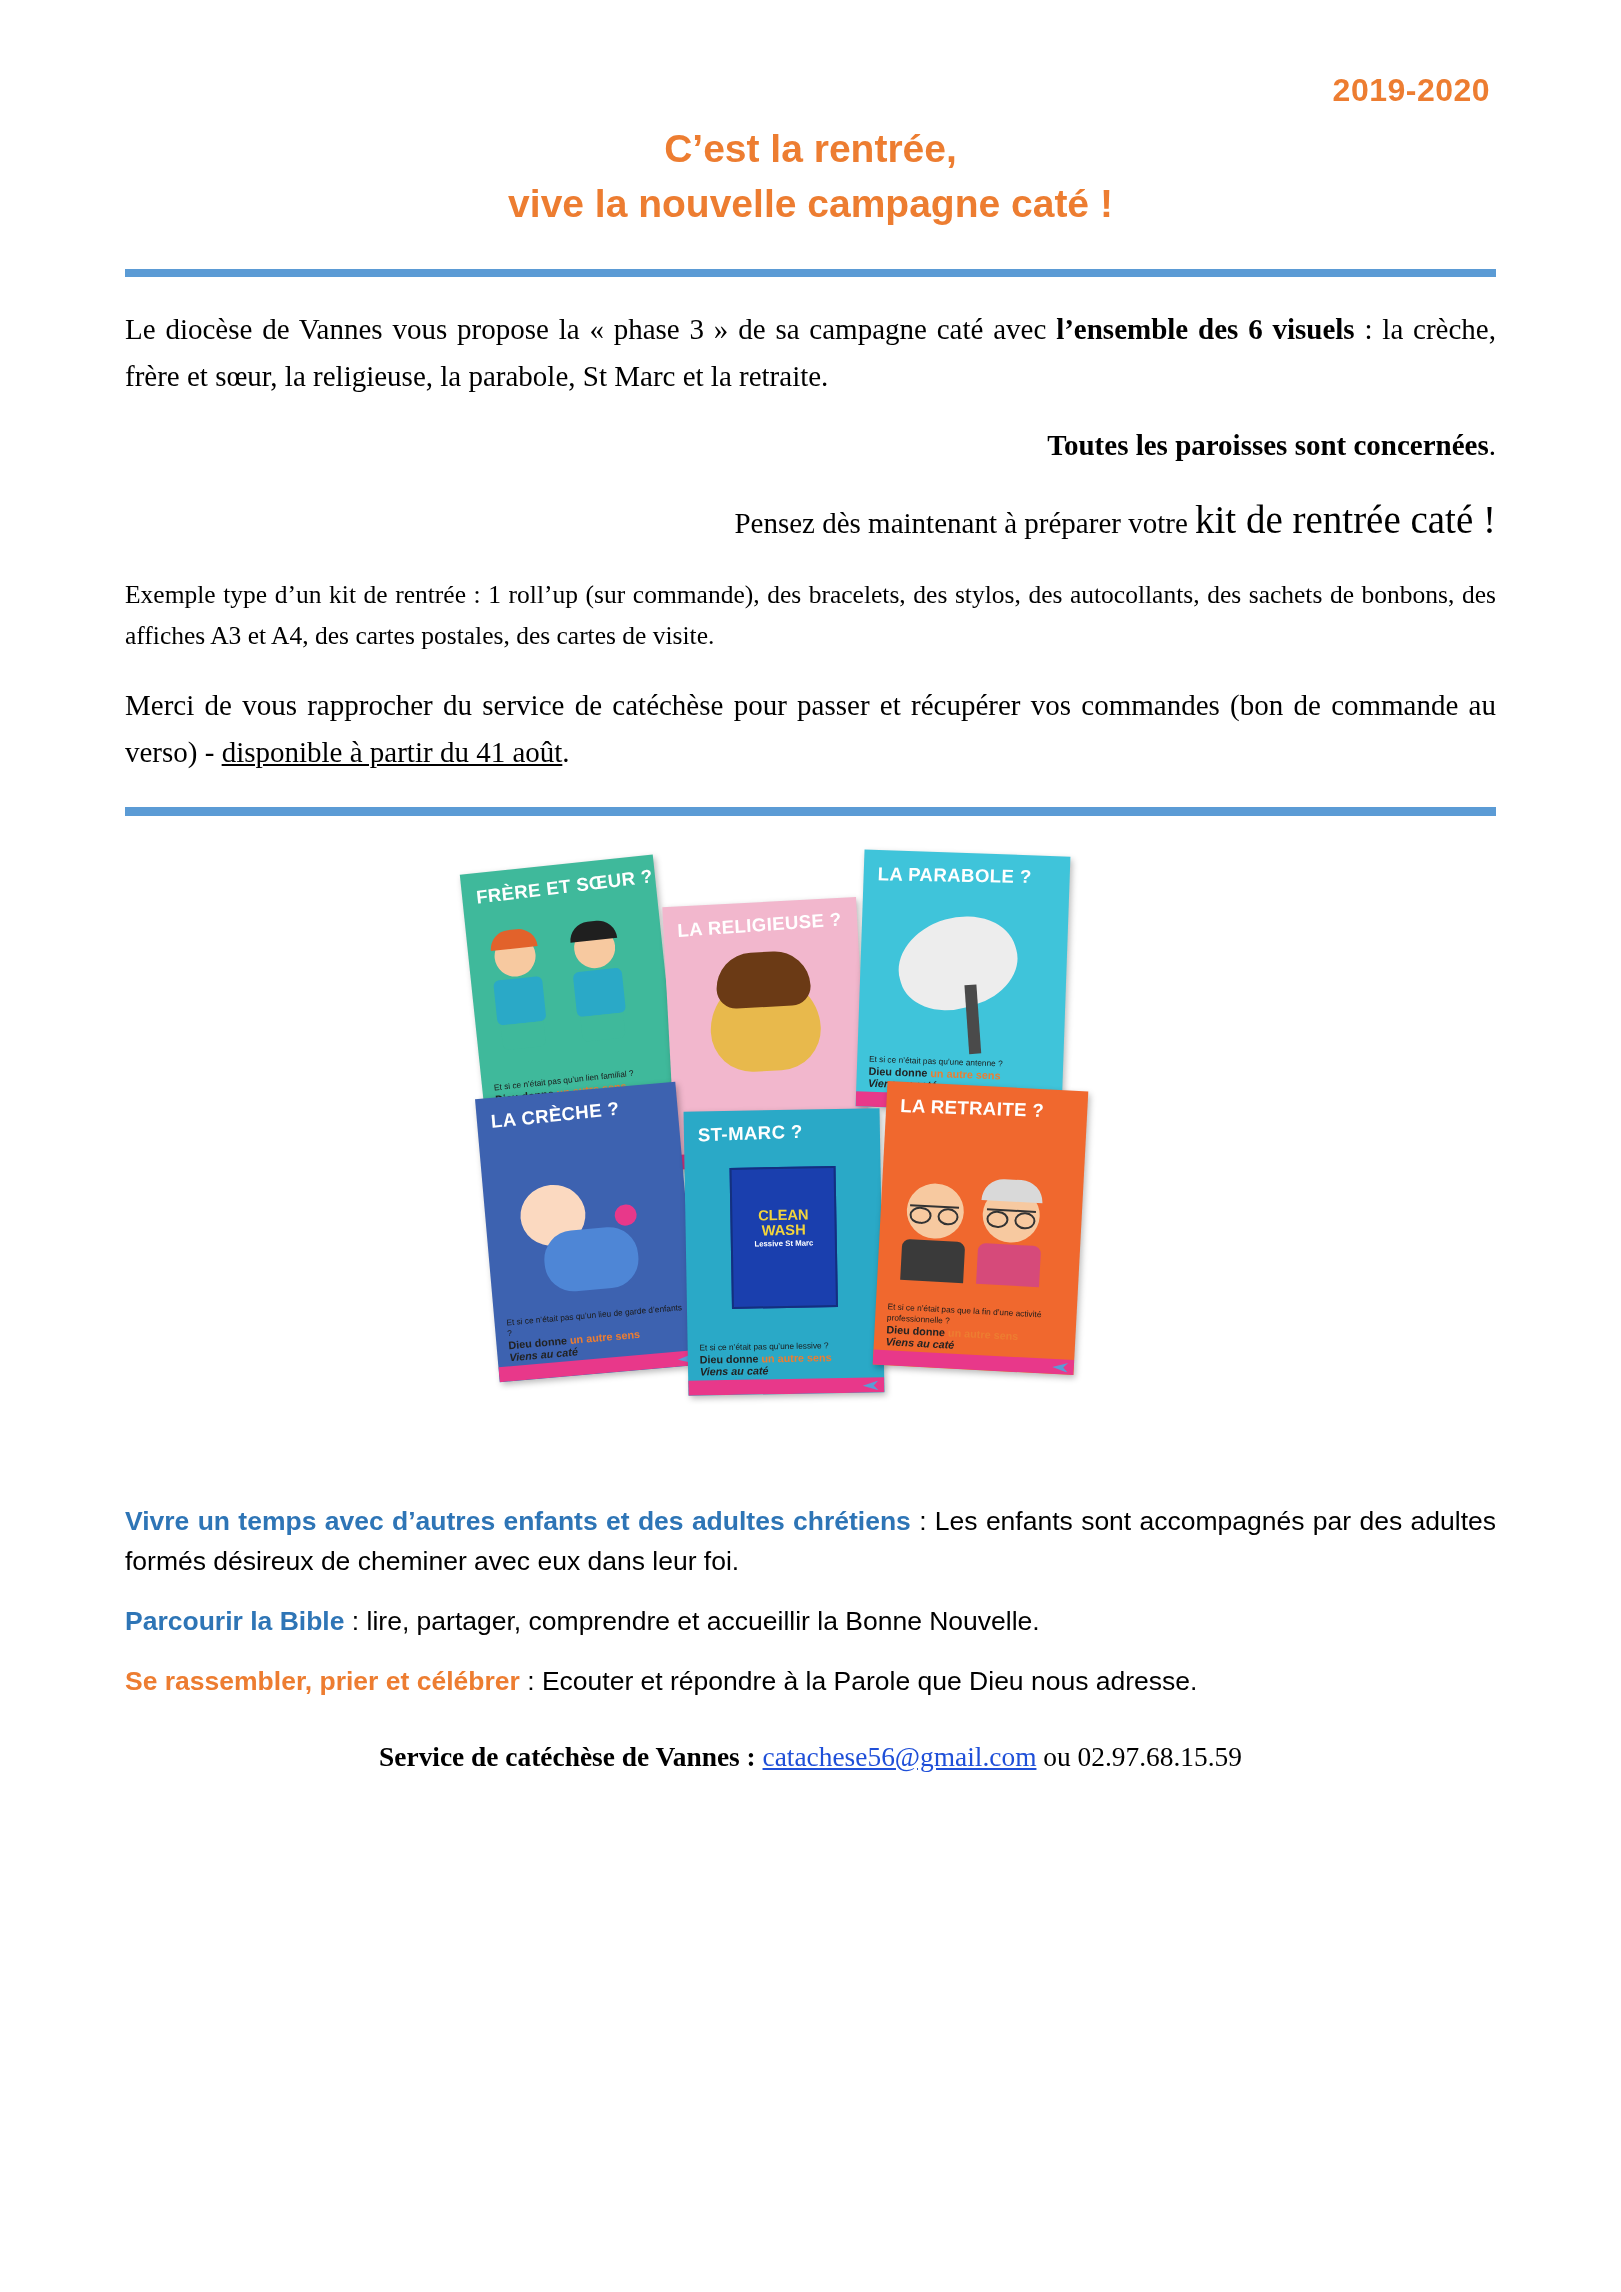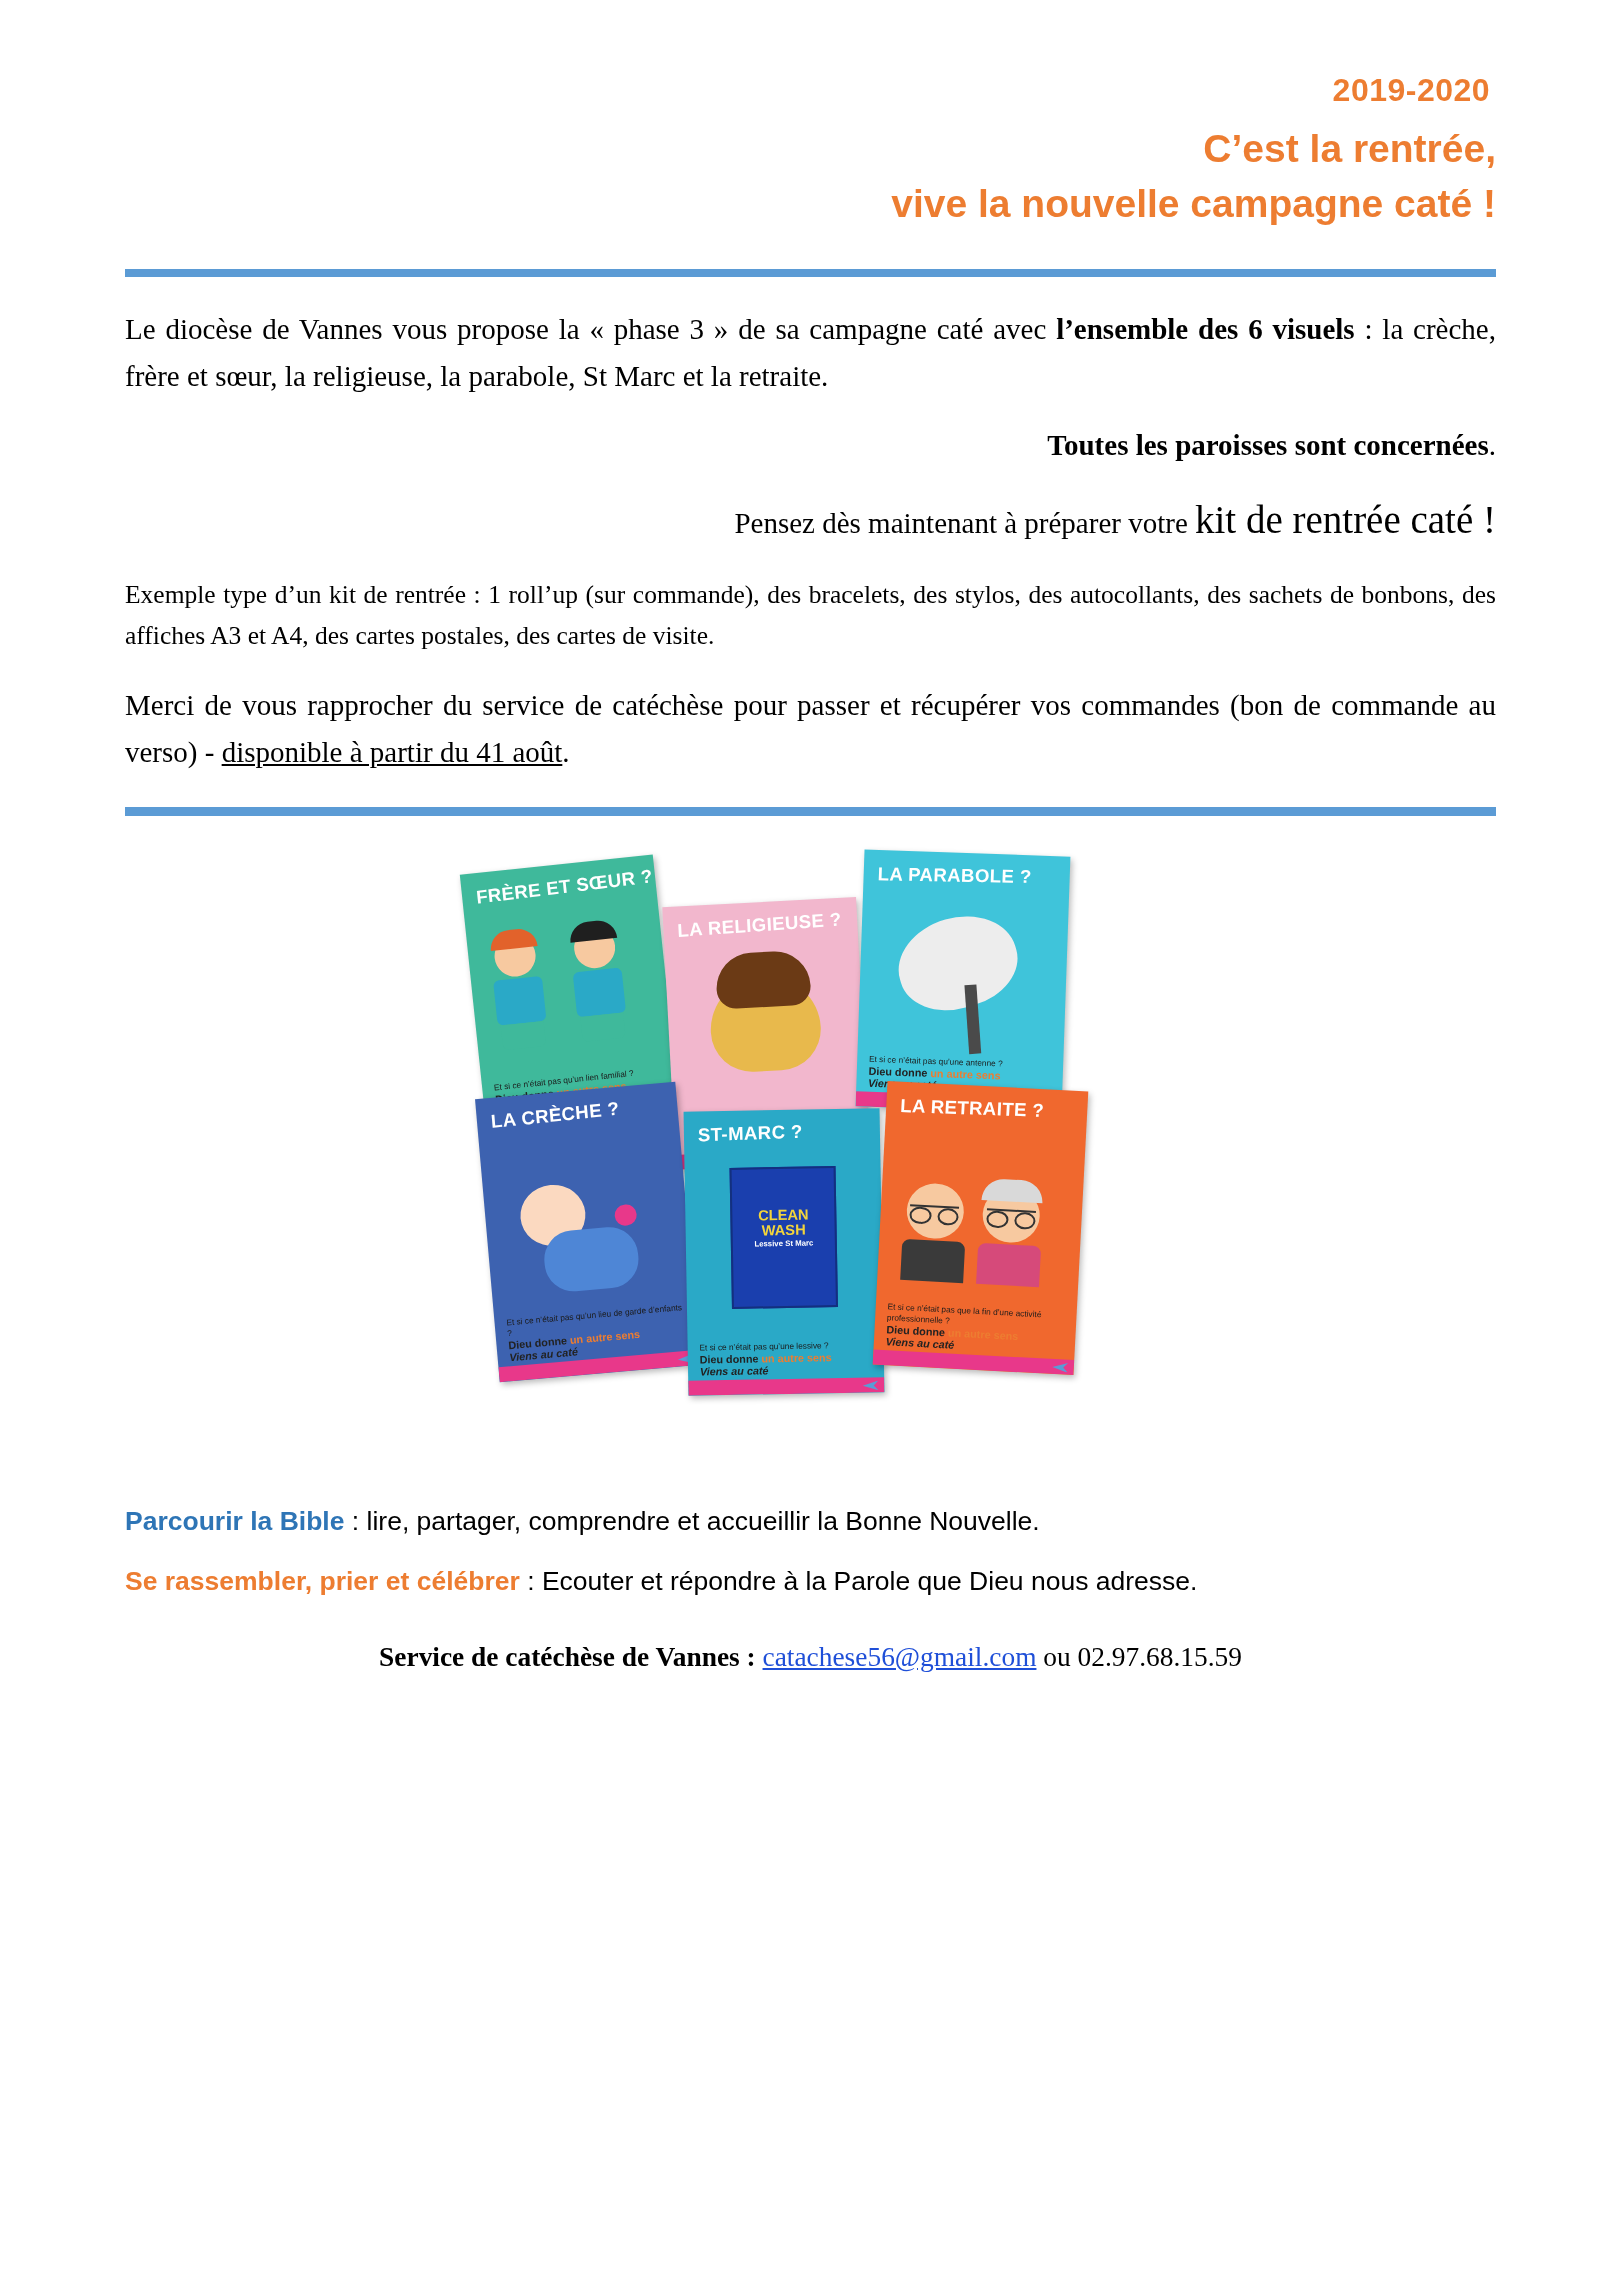--- a/index.html
+++ b/index.html
@@ -28,21 +28,21 @@
     text-align: right;
     font-family: "Liberation Sans", sans-serif;
     font-weight: bold;
     font-size: 32px;
     color: #ED7D31;
     letter-spacing: 0.5px;
     padding-top: 72px;
     padding-right: 5.9px;
   }
   .title {
-    text-align: right;
+    text-align: center;
     font-family: "Liberation Sans", sans-serif;
     font-weight: bold;
     color: #ED7D31;
     font-size: 39px;
     line-height: 1.42;
     margin-top: 11.8px;
   }
   .title .line2 { display: block; }
 
   .rule {
@@ -476,20 +476,23 @@
           <span class="hand">Viens au caté</span>
         </div>
         <div class="footstrip"></div>
       </div>
 
     </div>
   </div>
 
   <div class="bullets">
     <p>
+      <span class="lead-blue">Vivre un temps avec d’autres enfants et des adultes chrétiens</span><span> : Les enfants sont accompagnés par des adultes formés désireux de cheminer avec eux dans leur foi.</span>
+    </p>
+    <p>
       <span class="lead-blue">Parcourir la Bible</span><span> : lire, partager, comprendre et accueillir la Bonne Nouvelle.</span>
     </p>
     <p>
       <span class="lead-orange">Se rassembler, prier et célébrer</span><span> : Ecouter et répondre à la Parole que Dieu nous adresse.</span>
     </p>
   </div>
 
   <div class="footer">
     <b>Service de catéchèse de Vannes :</b>
     <a href="#">catachese56@gmail.com</a><span> ou 02.97.68.15.59</span>

